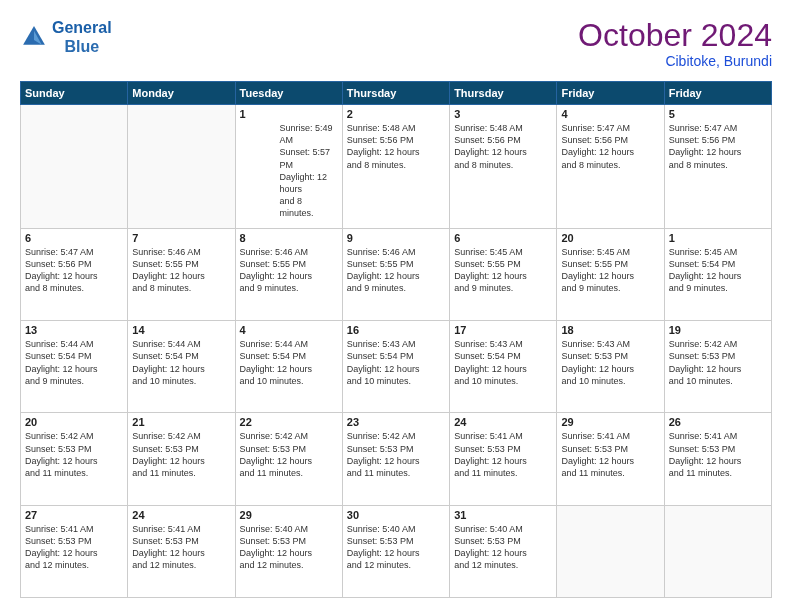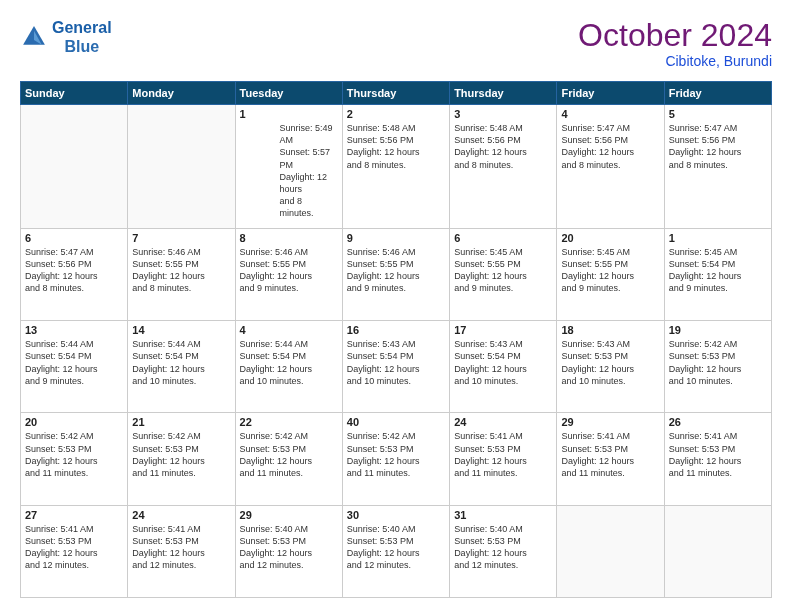--- a/index.html
+++ b/index.html
@@ -284,21 +284,21 @@
 and 11 minutes.</div>
           </td>
           <td>
             <div class="day-num">22</div>
             <div class="cell-text" style="white-space: pre-line;">Sunrise: 5:42 AM
 Sunset: 5:53 PM
 Daylight: 12 hours
 and 11 minutes.</div>
           </td>
           <td>
-            <div class="day-num">40</div>
+            <div class="day-num">23</div>
             <div class="cell-text" style="white-space: pre-line;">Sunrise: 5:42 AM
 Sunset: 5:53 PM
 Daylight: 12 hours
 and 11 minutes.</div>
           </td>
           <td>
             <div class="day-num">24</div>
             <div class="cell-text" style="white-space: pre-line;">Sunrise: 5:41 AM
 Sunset: 5:53 PM
 Daylight: 12 hours

